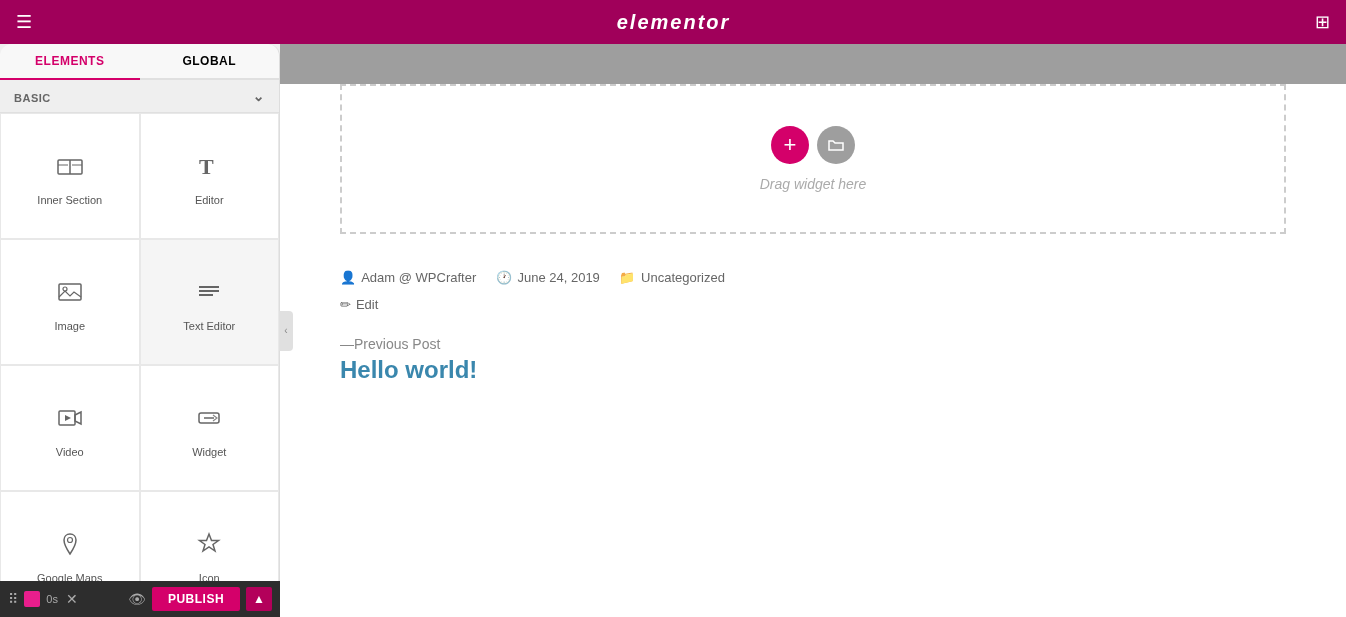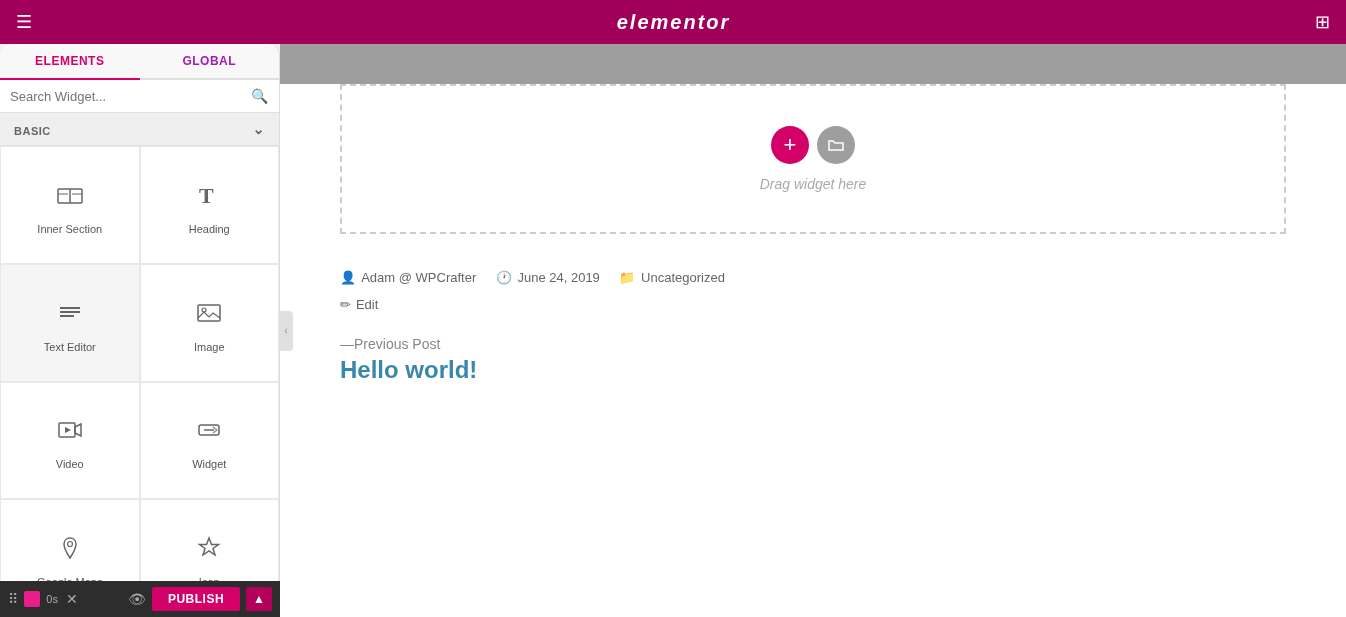--- a/index.html
+++ b/index.html
@@ -44,21 +44,21 @@
     .sidebar-tabs {
       display: flex;
       border-bottom: 2px solid #e0e0e0;
     }
     .sidebar-tab {
       flex: 1;
       text-align: center;
       padding: 10px 0;
       font-size: 12px;
       font-weight: bold;
-      color: #a21caf;
+      color: #000000;
       cursor: pointer;
       letter-spacing: 0.5px;
       text-transform: uppercase;
     }
     .sidebar-tab.active {
       color: #d4006a;
       border-bottom: 2px solid #d4006a;
       margin-bottom: -2px;
     }
 
@@ -309,24 +309,20 @@
 
 <div class="main-layout">
 
   <div class="sidebar" style="position:relative;border-radius:12px;">
 
     <div class="sidebar-tabs">
       <div class="sidebar-tab active">ELEMENTS</div>
       <div class="sidebar-tab">GLOBAL</div>
     </div>
 
-    <div class="search-bar">
-      <input class="search-input" type="text" placeholder="Search Widget..." style="">
-      <span class="search-icon">🔍</span>
-    </div>
 
     <div class="section-header">
       <span>BASIC</span>
       <span style="font-size:14px;">⌄</span>
     </div>
 
     <div class="widget-grid">
 
       <div class="widget-item">
         <div class="widget-item-icon">
@@ -339,43 +335,43 @@
         </div>
         <span class="widget-item-label">Inner Section</span>
       </div>
 
       <div class="widget-item">
         <div class="widget-item-icon">
           <svg class="widget-icon-svg" viewBox="0 0 28 28" fill="none">
             <text x="4" y="22" font-size="22" font-weight="bold" font-family="serif" fill="#666">T</text>
           </svg>
         </div>
-        <span class="widget-item-label">Heading</span>
+        <span class="widget-item-label">Editor</span>
+      </div>
+
+      <div class="widget-item">
+        <div class="widget-item-icon">
+          <svg class="widget-icon-svg" viewBox="0 0 28 28" fill="none">
+            <rect x="3" y="6" width="22" height="16" rx="1" stroke="#666" stroke-width="1.5" fill="none"></rect>
+            <circle cx="9" cy="11" r="2" stroke="#666" stroke-width="1.2" fill="none"></circle>
+            <path d="M3 19 L9 13 L14 18 L18 14 L25 19" stroke="#666" stroke-width="1.2" fill="none"></path>
+          </svg>
+        </div>
+        <span class="widget-item-label">Image</span>
       </div>
 
       <div class="widget-item active">
         <div class="widget-item-icon">
           <svg class="widget-icon-svg" viewBox="0 0 28 28" fill="none">
             <line x1="4" y1="9" x2="24" y2="9" stroke="#555" stroke-width="1.8"></line>
             <line x1="4" y1="13" x2="24" y2="13" stroke="#555" stroke-width="1.8"></line>
             <line x1="4" y1="17" x2="18" y2="17" stroke="#555" stroke-width="1.8"></line>
           </svg>
         </div>
         <span class="widget-item-label">Text Editor</span>
-      </div>
-
-      <div class="widget-item">
-        <div class="widget-item-icon">
-          <svg class="widget-icon-svg" viewBox="0 0 28 28" fill="none">
-            <rect x="3" y="6" width="22" height="16" rx="1" stroke="#666" stroke-width="1.5" fill="none"></rect>
-            <circle cx="9" cy="11" r="2" stroke="#666" stroke-width="1.2" fill="none"></circle>
-            <path d="M3 19 L9 13 L14 18 L18 14 L25 19" stroke="#666" stroke-width="1.2" fill="none"></path>
-          </svg>
-        </div>
-        <span class="widget-item-label">Image</span>
       </div>
 
       <div class="widget-item">
         <div class="widget-item-icon">
           <svg class="widget-icon-svg" viewBox="0 0 28 28" fill="none">
             <rect x="3" y="7" width="16" height="14" rx="1" stroke="#666" stroke-width="1.5" fill="none"></rect>
             <path d="M19 11 L25 8 L25 20 L19 17 Z" stroke="#666" stroke-width="1.5" fill="none"></path>
             <polygon points="9,11 15,14 9,17" fill="#666"></polygon>
           </svg>
         </div>

